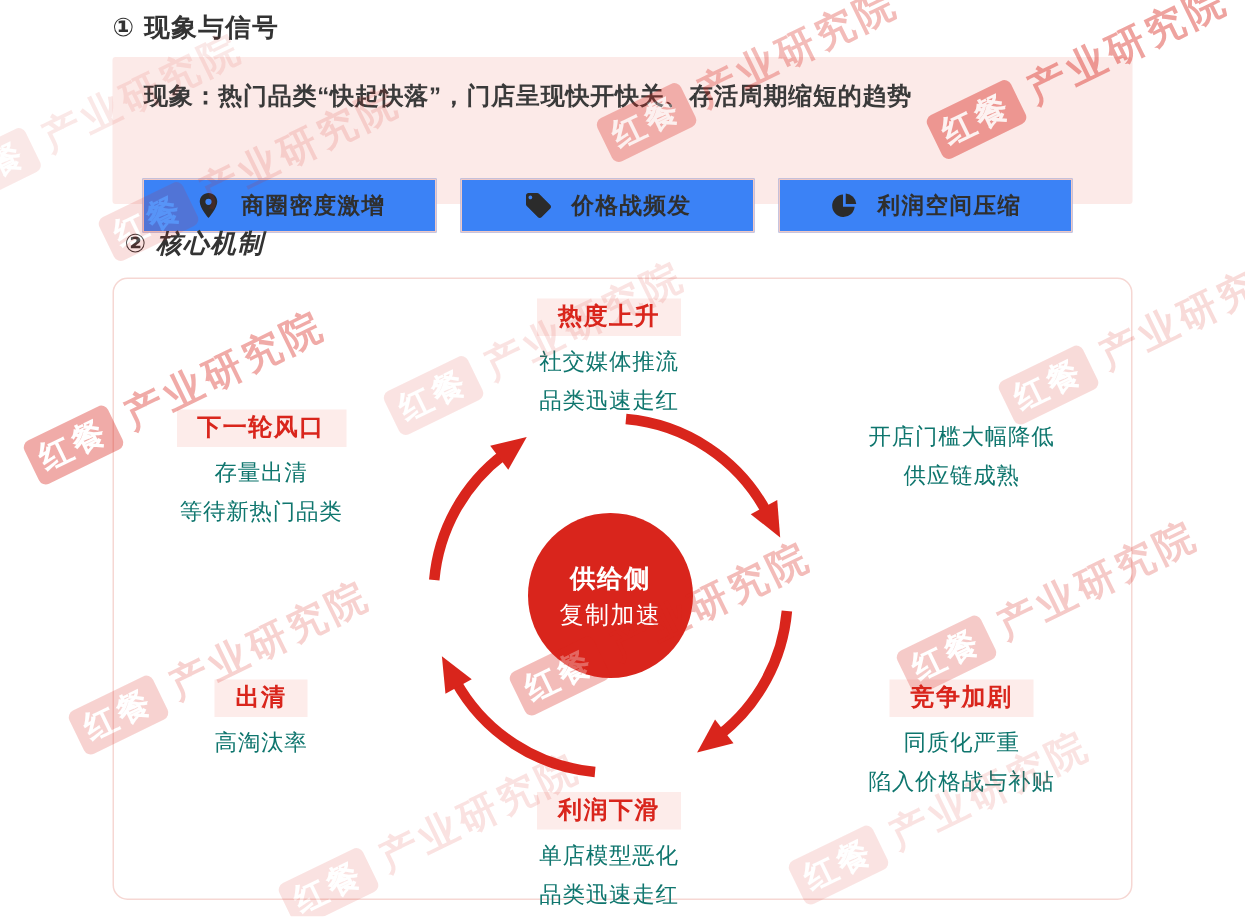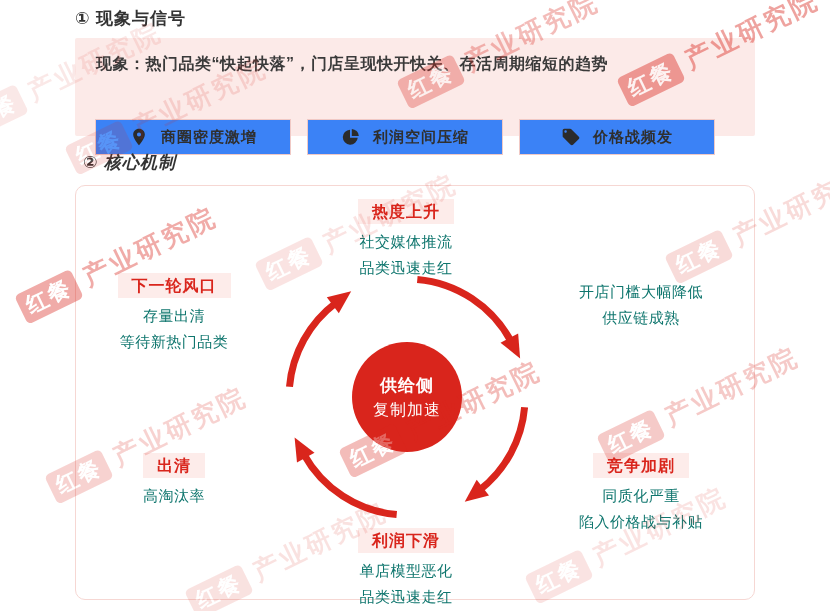--- a/index.html
+++ b/index.html
@@ -62,31 +62,31 @@
 
       <div class="signal">
         <svg class="icon" viewBox="0 0 24 24">
           <path fill="#2b2b2b" d="M12 2C8.13 2 5 5.13 5 9c0 5.25 7 13 7 13s7-7.75 7-13c0-3.87-3.13-7-7-7zm0 9.5A2.5 2.5 0 1 1 12 6.5a2.5 2.5 0 0 1 0 5z"></path>
         </svg>
         <span class="signal-label">商圈密度激增</span>
       </div>
 
       <div class="signal">
         <svg class="icon" viewBox="0 0 24 24">
+          <path fill="#2b2b2b" d="M21.41 11.58l-9-9C12.05 2.22 11.55 2 11 2H4c-1.1 0-2 .9-2 2v7c0 .55.22 1.05.59 1.42l9 9c.36.36.86.58 1.41.58.55 0 1.05-.22 1.41-.59l7-7c.37-.36.59-.86.59-1.41 0-.55-.23-1.06-.59-1.42zM5.5 7C4.67 7 4 6.33 4 5.5S4.67 4 5.5 4 7 4.67 7 5.5 6.33 7 5.5 7z"></path>
+        </svg>
+        <span class="signal-label">价格战频发</span>
+      </div>
+
+      <div class="signal">
+        <svg class="icon" viewBox="0 0 24 24">
           <path fill="#2b2b2b" d="M10.8 3.2 A9 9 0 1 0 20.1 13 L10.8 13 Z"></path>
           <path fill="#2b2b2b" d="M13 2.3 A9 9 0 0 1 21.4 10.7 L13 10.7 Z"></path>
         </svg>
         <span class="signal-label">利润空间压缩</span>
-      </div>
-
-      <div class="signal">
-        <svg class="icon" viewBox="0 0 24 24">
-          <path fill="#2b2b2b" d="M21.41 11.58l-9-9C12.05 2.22 11.55 2 11 2H4c-1.1 0-2 .9-2 2v7c0 .55.22 1.05.59 1.42l9 9c.36.36.86.58 1.41.58.55 0 1.05-.22 1.41-.59l7-7c.37-.36.59-.86.59-1.41 0-.55-.23-1.06-.59-1.42zM5.5 7C4.67 7 4 6.33 4 5.5S4.67 4 5.5 4 7 4.67 7 5.5 6.33 7 5.5 7z"></path>
-        </svg>
-        <span class="signal-label">价格战频发</span>
       </div>
 
     </div>
   </div>
 
   <div class="section-title title-2">② 核心机制</div>
 
   <div class="mech">
 
     <svg class="cycle-svg" width="680" height="415" viewBox="0 0 680 415">

